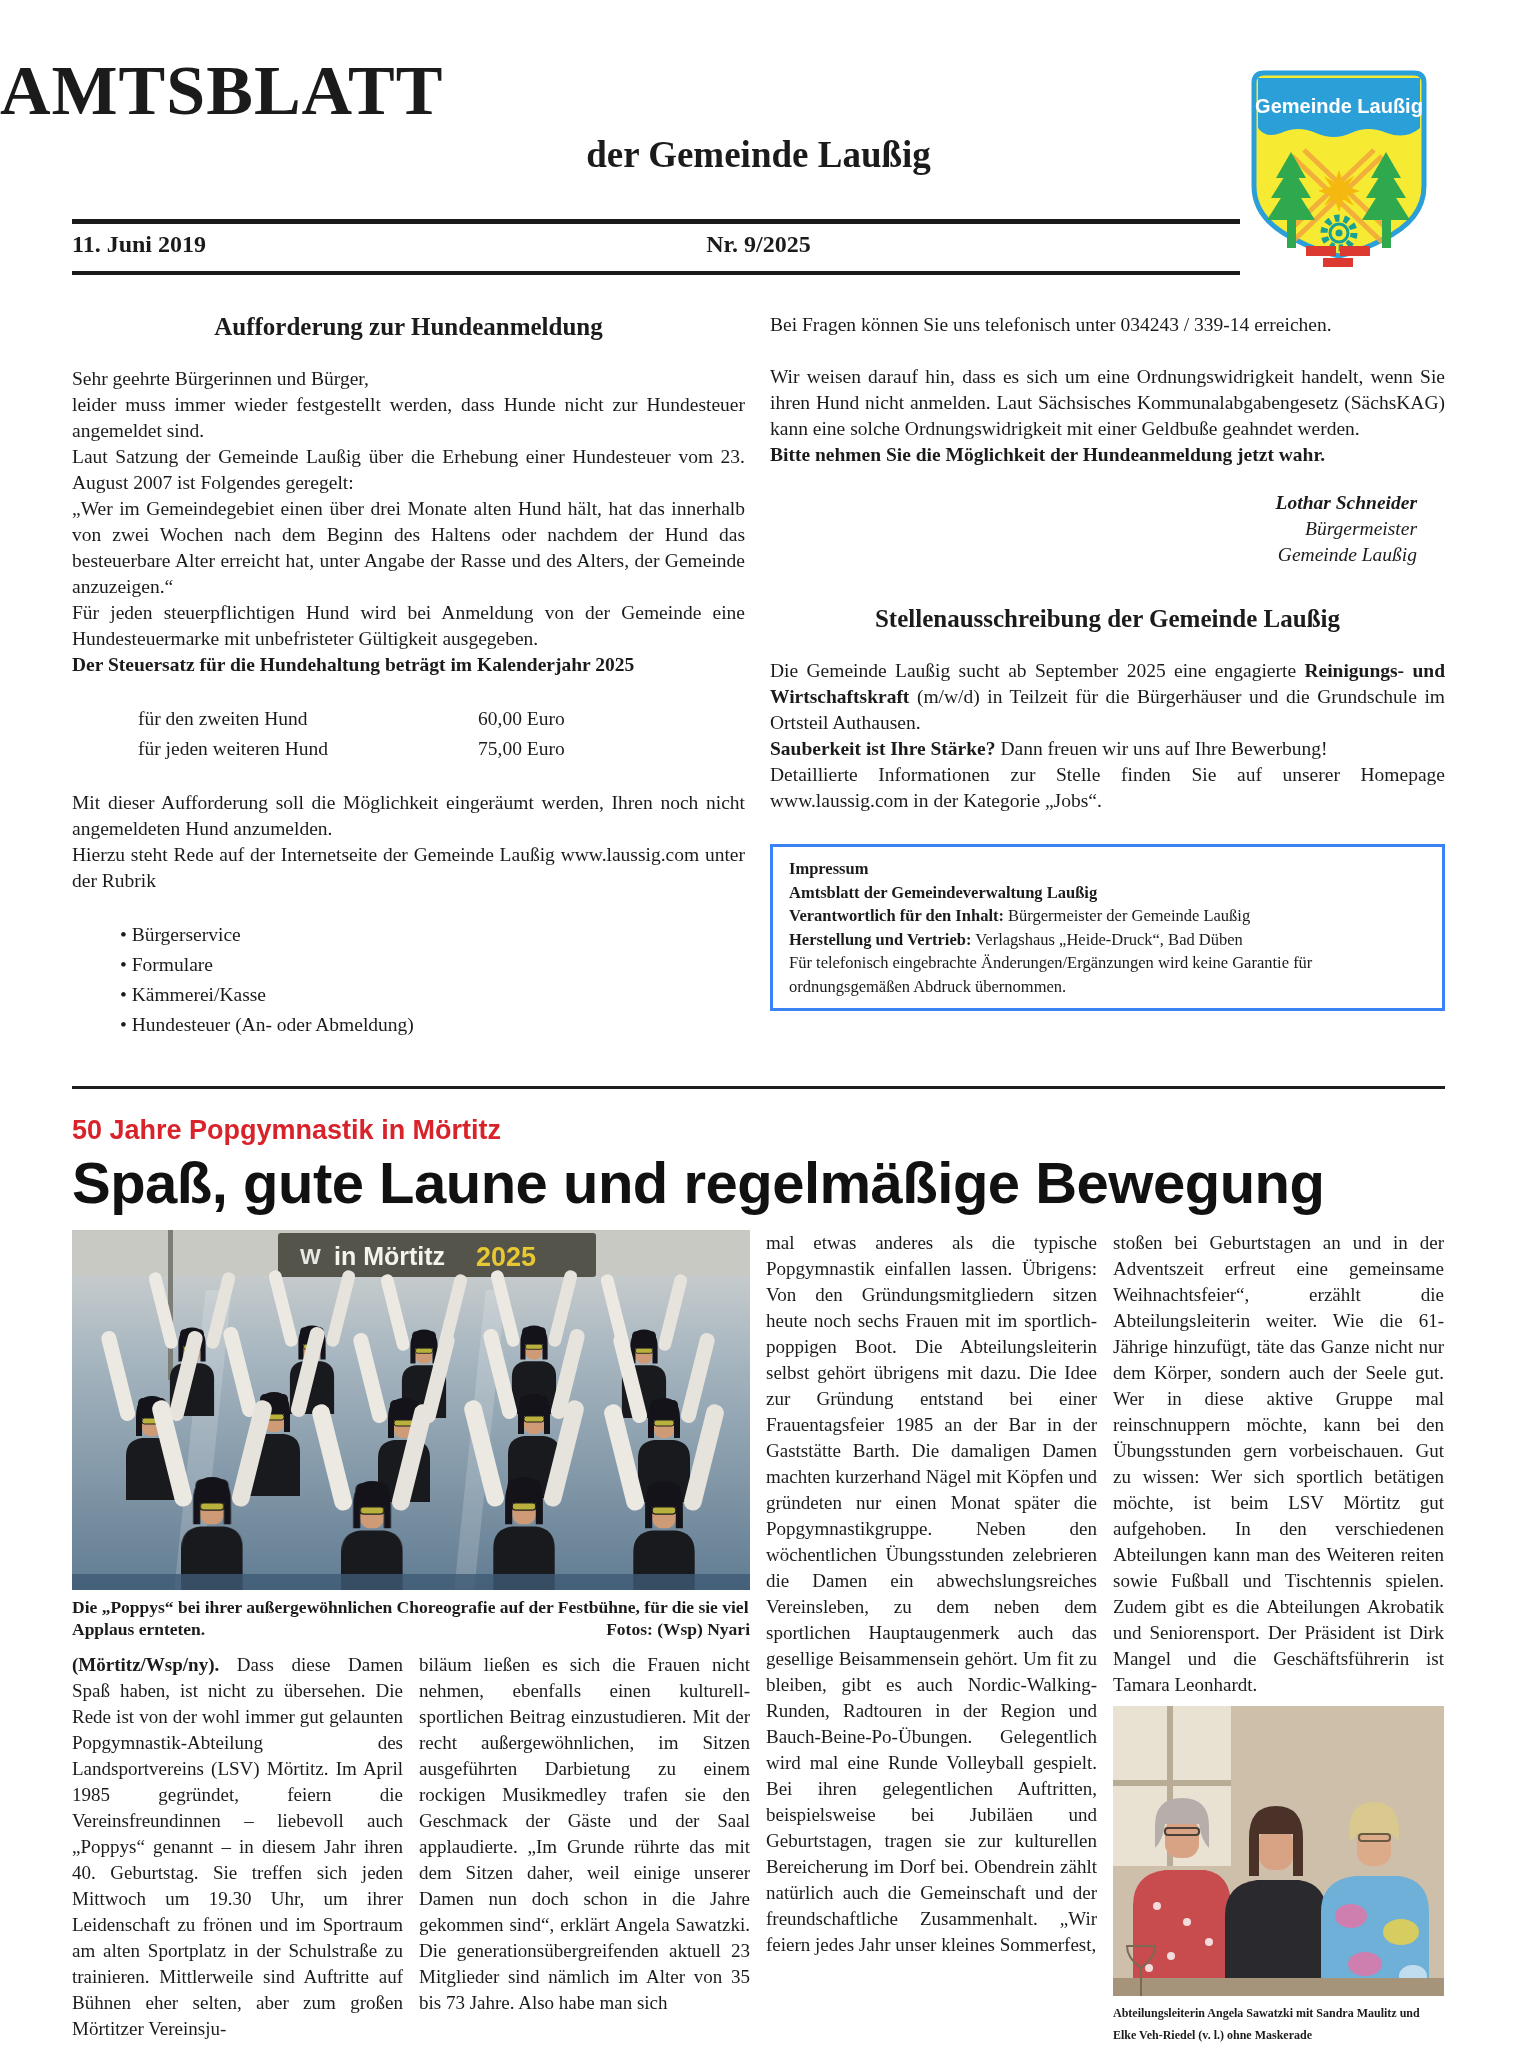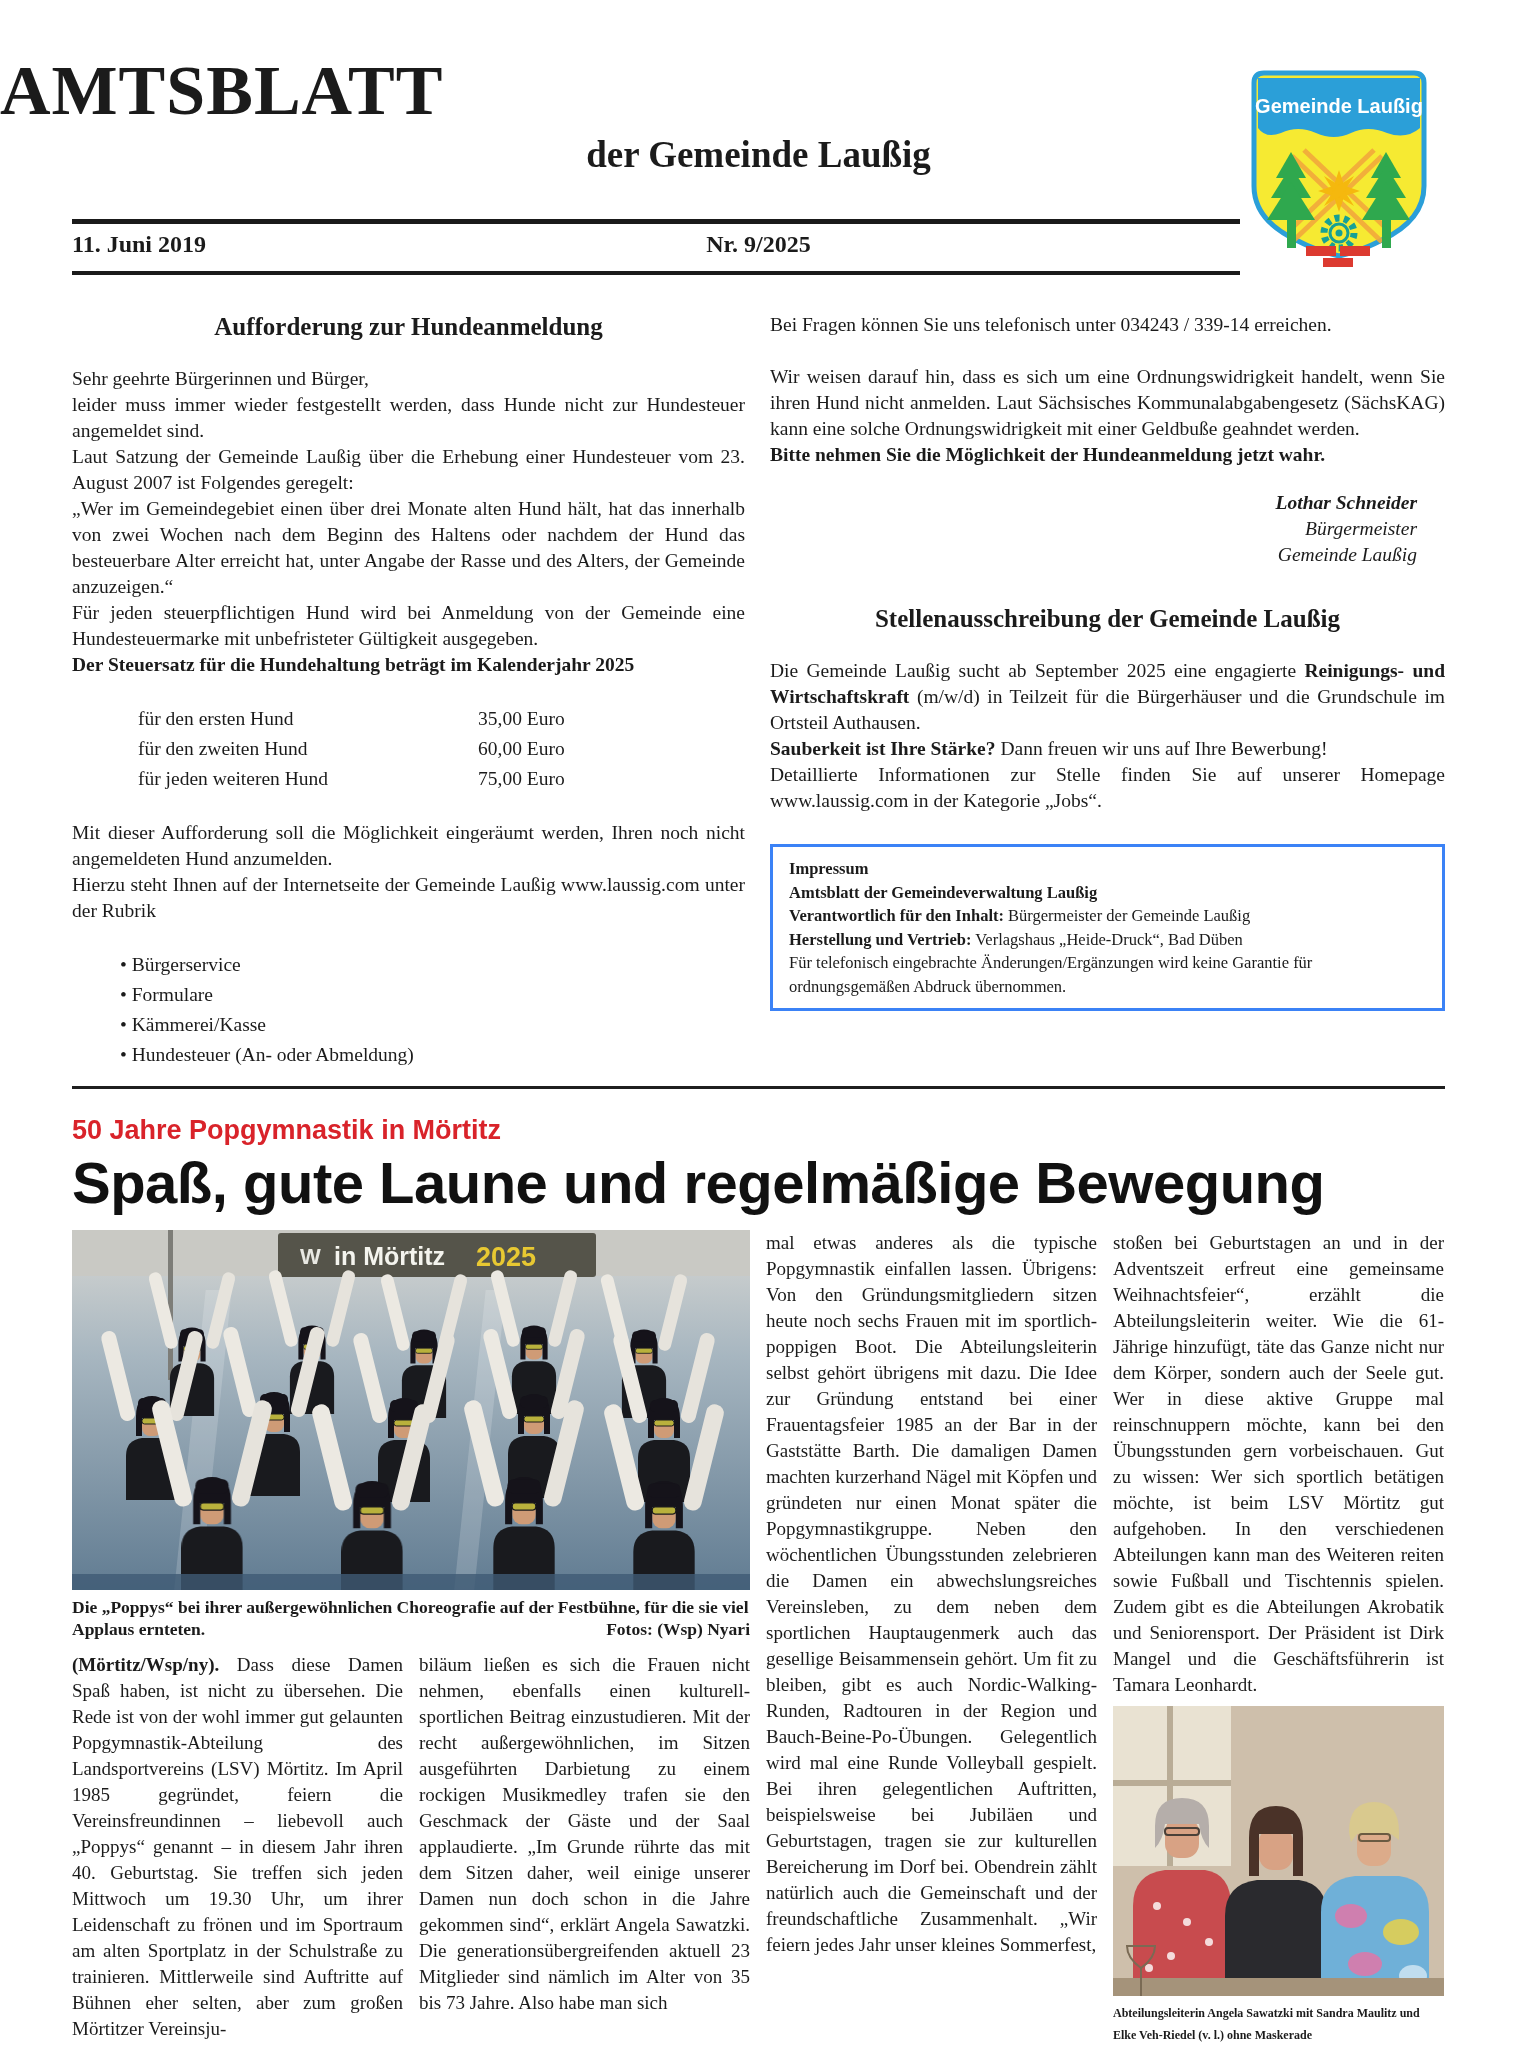--- a/index.html
+++ b/index.html
@@ -116,36 +116,32 @@
     <p class="body">Sehr geehrte Bürgerinnen und Bürger,</p>
     <p class="body">leider muss immer wieder festgestellt werden, dass Hunde nicht zur Hundesteuer angemeldet sind.</p>
     <p class="body">Laut Satzung der Gemeinde Laußig über die Erhebung einer Hundesteuer vom 23. August 2007 ist Folgendes geregelt:</p>
     <p class="body">„Wer im Gemeindegebiet einen über drei Monate alten Hund hält, hat das innerhalb von zwei Wochen nach dem Beginn des Haltens oder nachdem der Hund das besteuerbare Alter erreicht hat, unter Angabe der Rasse und des Alters, der Gemeinde anzuzeigen.“</p>
     <p class="body">Für jeden steuerpflichtigen Hund wird bei Anmeldung von der Gemeinde eine Hundesteuermarke mit unbefristeter Gültigkeit ausgegeben.</p>
 
     <p class="body tax-head">Der Steuersatz für die Hundehaltung beträgt im Kalenderjahr 2025</p>
 
     <div class="tax-table">
       <div class="tax-row">
-        <span class="lbl">für den ersten Hund</span>
-        <span class="val">35,00 Euro</span>
-      </div>
-      <div class="tax-row">
         <span class="lbl">für den zweiten Hund</span>
         <span class="val">60,00 Euro</span>
       </div>
       <div class="tax-row">
         <span class="lbl">für jeden weiteren Hund</span>
         <span class="val">75,00 Euro</span>
       </div>
     </div>
 
     <div class="gap26"></div>
     <p class="body">Mit dieser Aufforderung soll die Möglichkeit eingeräumt werden, Ihren noch nicht angemeldeten Hund anzumelden.</p>
-    <p class="body">Hierzu steht Ihnen auf der Internetseite der Gemeinde Laußig www.laussig.com unter der Rubrik</p>
+    <p class="body">Hierzu steht Rede auf der Internetseite der Gemeinde Laußig www.laussig.com unter der Rubrik</p>
 
     <div class="bullets">
       <div class="bullet">Bürgerservice</div>
       <div class="bullet">Formulare</div>
       <div class="bullet">Kämmerei/Kasse</div>
       <div class="bullet">Hundesteuer (An- oder Abmeldung)</div>
     </div>
   </div>
 
   <div class="colR">

